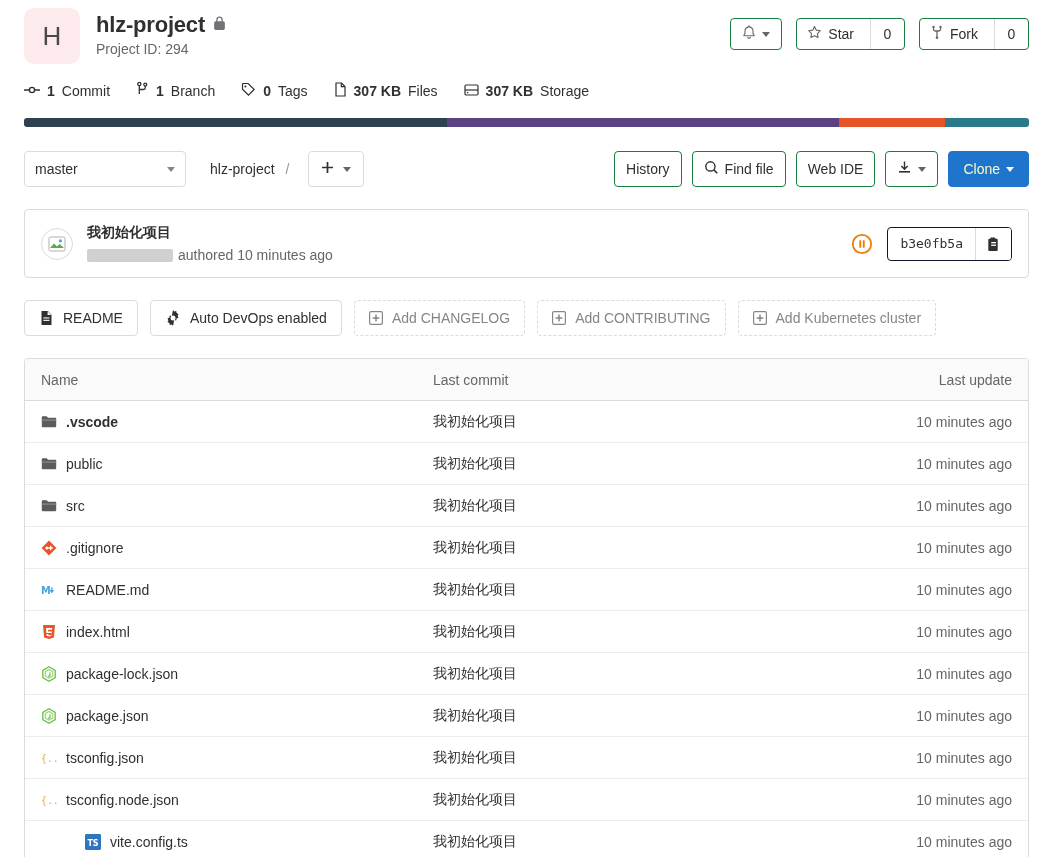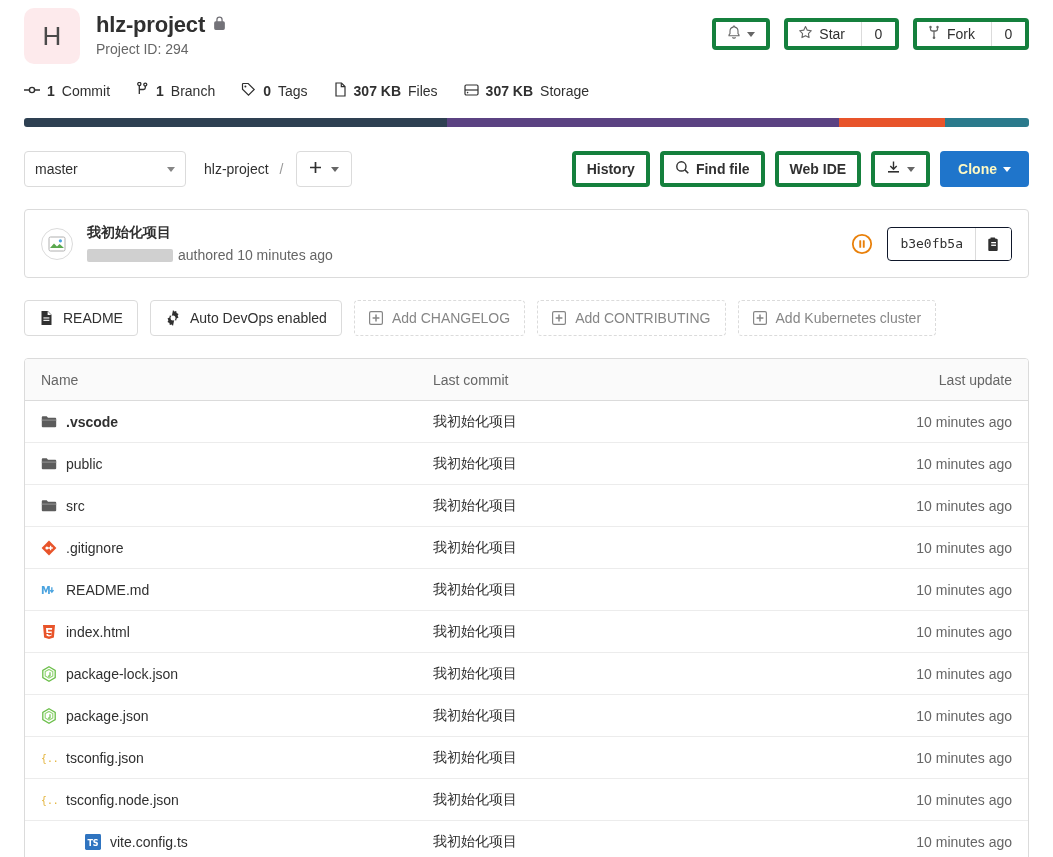--- a/index.html
+++ b/index.html
@@ -22,21 +22,21 @@
     display:flex; align-items:center; justify-content:center;
     font-size:26px; font-weight:400; flex:none;
   }
   .proj-meta { margin-left:16px; padding-top:4px; }
   .proj-title-row { display:flex; align-items:center; gap:8px; }
   .proj-title { font-size:22px; font-weight:bold; color:#303030; letter-spacing:-.2px; }
   .proj-id { color:#666; font-size:14px; margin-top:3px; }
   .header-actions { margin-left:auto; display:flex; gap:14px; padding-top:10px; }
 
   .btn {
-    border:4px solid #15803d; background:#fff; border-radius:4px;
+    border:1px solid #15803d; background:#fff; border-radius:4px;
     height:32px; padding:0 11px; font-size:14px; color:#303030;
     display:inline-flex; align-items:center; gap:6px; cursor:pointer;
     font-family:inherit; white-space:nowrap;
   }
   .btn.group { padding:0; overflow:hidden; }
   .btn.group > span { display:inline-flex; align-items:center; height:100%; padding:0 10px; gap:6px; }
   .btn.group .cnt { border-left:1px solid #dbdbdb; color:#303030; min-width:34px; justify-content:center; }
   .btn.primary { background:#1f75cb; border-color:#1f75cb; color:#fef9c3; font-weight:400; padding:12px 14px; }
   .caret { width:0;height:0;border-left:4px solid transparent;border-right:4px solid transparent;border-top:5px solid #666; }
   .btn.primary .caret { border-top-color:#fff; }
@@ -44,33 +44,33 @@
   
   .stats { display:flex; gap:26px; margin-top:18px; font-size:14px; color:#303030; align-items:center; }
   .stat { display:inline-flex; align-items:center; gap:7px; }
   .stat b { font-weight:bold; }
 
   
   .langbar { display:flex; height:9px; border-radius:3px; overflow:hidden; margin-top:18px; }
   .langbar > div { height:100%; }
 
   
-  .toolbar { display:flex; align-items:center; margin-top:24px; gap:0; }
+  .toolbar { display:flex; align-items:center; margin-top:24px; gap:6px; }
   .branch-select {
     width:162px; height:36px; border:1px solid #dbdbdb; border-radius:4px; background:#fff;
     display:flex; align-items:center; padding:0 10px; font-size:14px; color:#303030; cursor:pointer;
   }
   .branch-select .caret { margin-left:auto; border-top-color:#868686; }
   .crumbs { margin-left:18px; font-size:14px; color:#303030; }
   .crumbs a { color:#303030; text-decoration:none; }
   .crumbs .sep { color:#999; margin:0 7px; }
   .plus-btn { margin-left:6px; height:36px; border:1px solid #dbdbdb; border-radius:4px; background:#fff;
     display:inline-flex; align-items:center; gap:9px; padding:0 12px; cursor:pointer; font-size:16px; }
   .toolbar-right { margin-left:auto; display:flex; gap:10px; }
-  .toolbar-right .btn { height:36px;font-weight:bold; }
+  .toolbar-right .btn { height:36px; }
 
   
   .card { border:1px solid #dbdbdb; border-radius:4px; background:#fff; }
   .commit-card { margin-top:22px; display:flex; align-items:center; padding:14px 16px; }
   .commit-avatar {
     width:32px;height:32px;border-radius:50%;border:1px solid #dbdbdb;background:#fff;
     flex:none; display:flex; align-items:center; justify-content:center; overflow:hidden;
   }
   .commit-text { margin-left:14px; }
   .commit-title { font-weight:bold; font-size:14px; color:#303030; }

